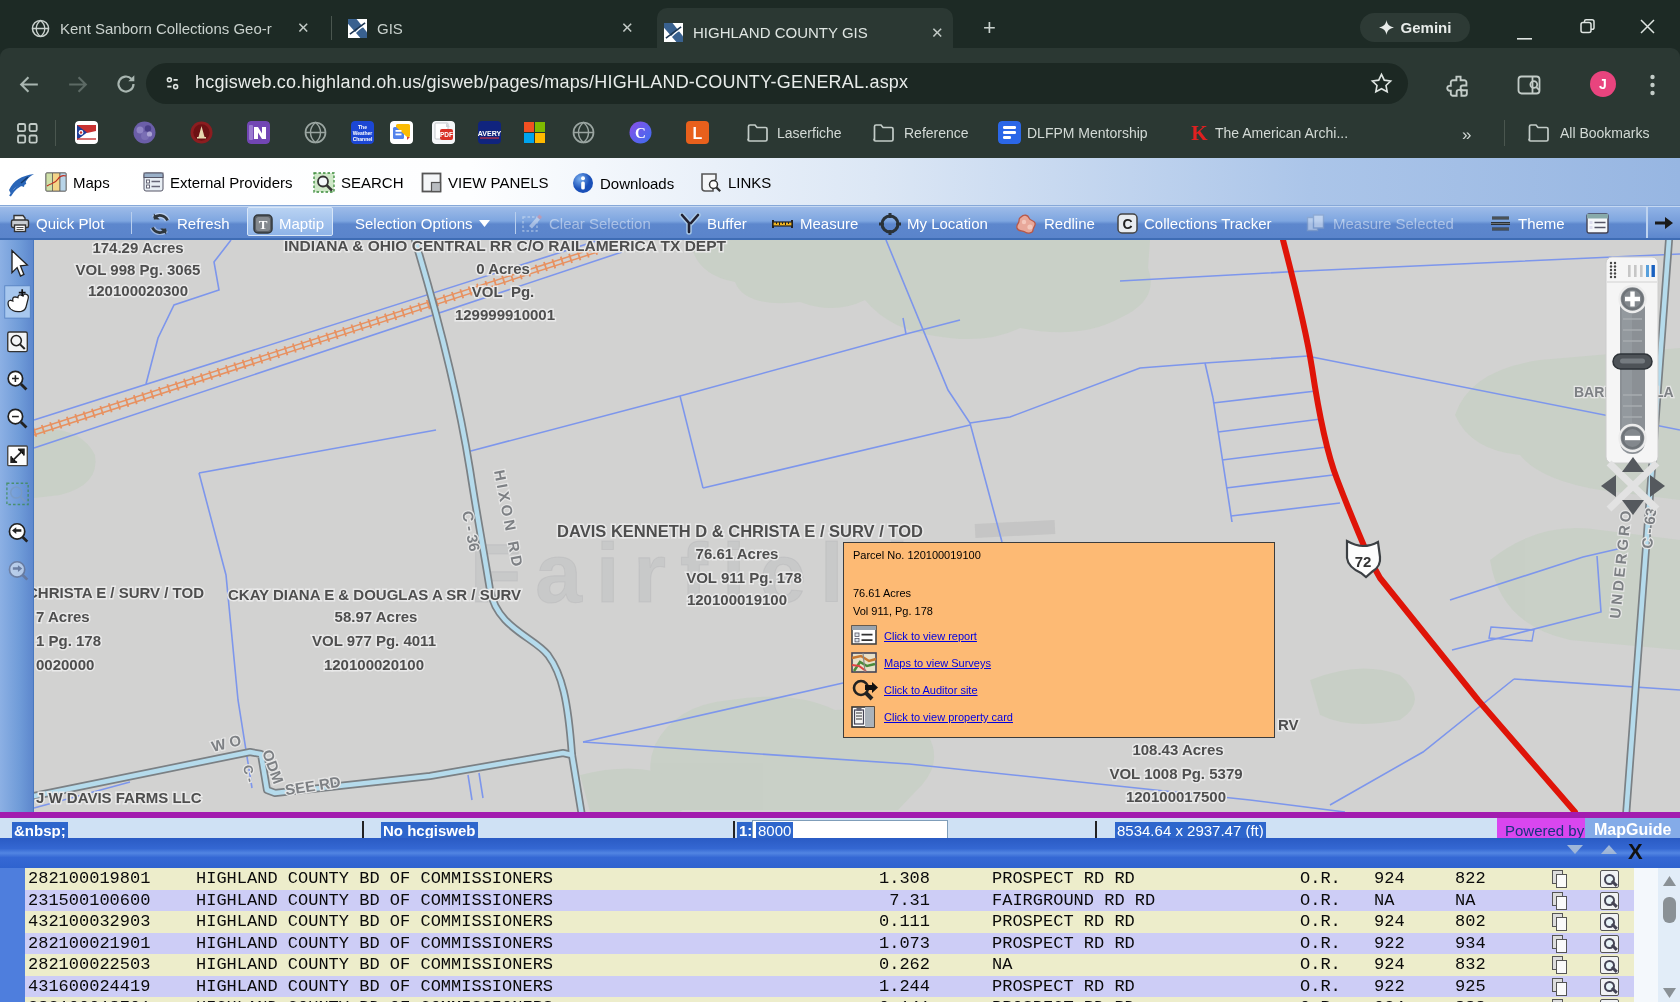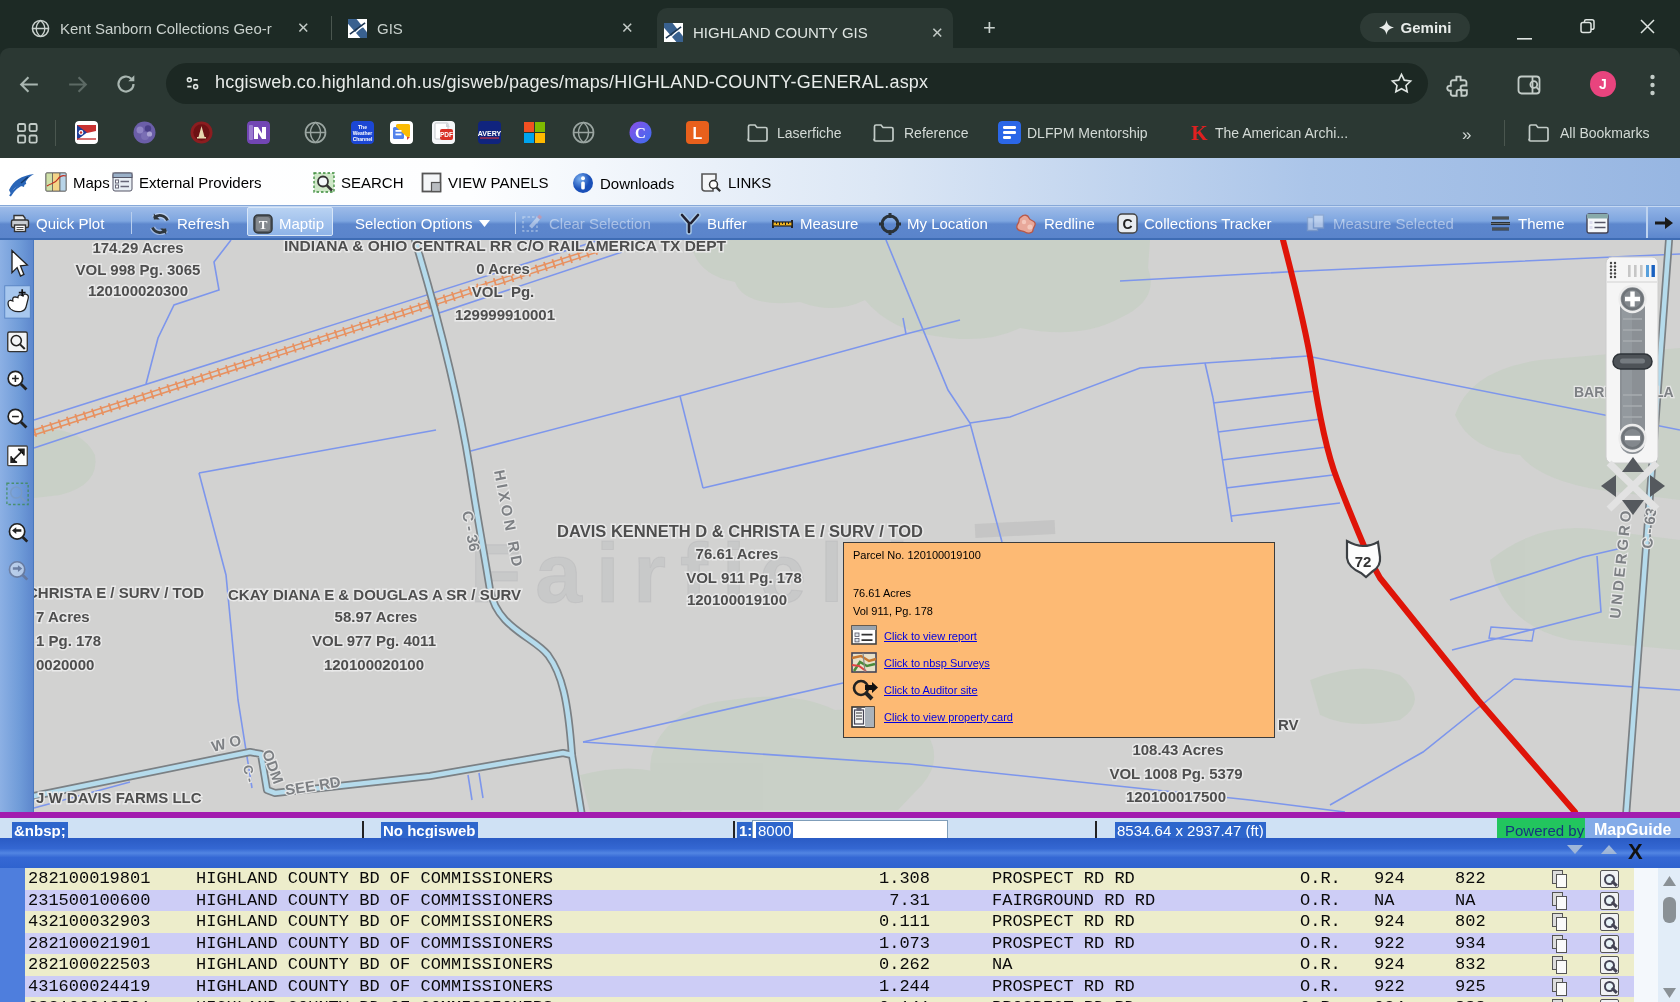--- a/index.html
+++ b/index.html
@@ -11,21 +11,21 @@
 .tab .fav{width:19px;height:19px;margin-right:10px;flex:0 0 auto}
 .tab .ttl{white-space:nowrap;overflow:hidden}
 .tab .x{color:#c2cac6;font-size:15px;margin-left:12px}
 #tab3{background:#2b3833;border-radius:10px 10px 0 0;top:8px;height:49px;color:#dfe5e2}
 .tabsep{position:absolute;top:16px;width:1px;height:24px;background:#4a564f}
 #gemini{position:absolute;left:1360px;top:13px;width:110px;height:29px;background:#2d3a35;border-radius:15px;color:#e8ecea;font-size:15px;font-weight:700;display:flex;align-items:center;justify-content:center;gap:7px}
 .winbtn{position:absolute;top:0;width:14px;height:48px;color:#dfe5e2}
 
 #navbar{position:absolute;left:0;top:48px;width:1680px;height:60px;background:#2b3833;border-radius:9px 9px 0 0}
 #navbar svg{position:absolute}
-#pill{position:absolute;left:166px;top:15px;width:1262px;height:41px;background:#1c2823;border-radius:21px;color:#e8ecea;font-size:18px}
+#pill{position:absolute;left:146px;top:15px;width:1262px;height:41px;background:#1c2823;border-radius:21px;color:#e8ecea;font-size:18px}
 #pill .url{position:absolute;left:49px;top:9px;letter-spacing:.2px}
 #avatar{position:absolute;left:1590px;top:23px;width:26px;height:26px;border-radius:50%;background:#e9447e;color:#fff;font-size:14px;font-weight:700;text-align:center;line-height:26px}
 
 #bookbar{position:absolute;left:0;top:108px;width:1680px;height:50px;background:#2b3833}
 .bi{position:absolute;top:13px;width:23px;height:23px;border-radius:4px}
 .btxt{position:absolute;top:17px;color:#d3dad6;font-size:14px;white-space:nowrap}
 .bfold{position:absolute;top:15px}
 
 #menubar{position:absolute;left:0;top:158px;width:1680px;height:48px;background:linear-gradient(90deg,#ffffff 0%,#fdfeff 28%,#dce7f5 52%,#abc5e9 78%,#97b6e2 100%);border-bottom:1px solid #86a8d8}
 .mi{position:absolute;top:14px;display:flex;align-items:center;gap:6px;font-size:15px;color:#000}
@@ -279,21 +279,21 @@
 <div class="mi" style="left:45px">
   <svg width="22" height="20" viewBox="0 0 22 20">
           <rect x="1" y="1" width="20" height="18" rx="1" fill="#f0e8d0" stroke="#555"></rect>
           <path d="M1 1l6.5 0L7.5 19H1z" fill="#cfe0a8" stroke="#555" stroke-width=".7"></path>
           <path d="M7.5 1H15V19H7.5z" fill="#f4d488" stroke="#555" stroke-width=".7"></path>
           <path d="M15 1h6v18h-6z" fill="#b8d4e8" stroke="#555" stroke-width=".7"></path>
           <path d="M2 14c4-3 8-2 11-7 2-3 5-4 8-3" stroke="#c03020" stroke-width="1.3" fill="none"></path>
         </svg>
   <span>Maps</span>
       </div>
-<div class="mi" style="left:112px">
+<div class="mi" style="left:143px">
   <svg width="21" height="20" viewBox="0 0 21 20">
           <rect x="1" y="1" width="19" height="18" rx="2" fill="#e8eef4" stroke="#556"></rect>
           <rect x="1" y="1" width="19" height="4.5" fill="#9ab0c8" stroke="#556"></rect>
           <rect x="3.5" y="8" width="3" height="3" fill="#fff" stroke="#667"></rect>
           <rect x="3.5" y="13" width="3" height="3" fill="#fff" stroke="#667"></rect>
           <path d="M8.5 9.5H17M8.5 14.5H17" stroke="#667" stroke-width="1.4"></path>
         </svg>
   <span>External Providers</span>
       </div>
 <div class="mi" style="left:313px">
@@ -643,21 +643,21 @@
     <path d="M22,13 l-5,-4 v2.5 h-6 v3 h6 v2.5 z" fill="#667"></path>
     <path d="M22.5,20.5 L28,26" stroke="#667" stroke-width="3.2"></path>
   </g>
 </svg>
 
 <div id="popup">
   <div class="ln" style="top:6px">Parcel No. 120100019100</div>
   <div class="ln" style="top:44px">76.61 Acres</div>
   <div class="ln" style="top:62px">Vol 911, Pg. 178</div>
   <div class="ln" style="top:87px;left:40px"><a>Click to view report</a></div>
-  <div class="ln" style="top:114px;left:40px"><a>Click to nbsp Surveys</a></div>
+  <div class="ln" style="top:114px;left:40px"><a>Maps to view Surveys</a></div>
   <div class="ln" style="top:141px;left:40px"><a>Click to Auditor site</a></div>
   <div class="ln" style="top:168px;left:40px"><a>Click to view property card</a></div>
   <svg class="lic" style="top:82px" width="26" height="20" viewBox="0 0 26 20">
         <rect x="1" y="1" width="24" height="18" fill="#fff" stroke="#444" stroke-width="1.6"></rect>
         <rect x="1" y="1" width="24" height="4" fill="#9aa4ae"></rect>
         <rect x="4" y="8" width="4" height="3.4" fill="#dde4ea" stroke="#556" stroke-width=".8"></rect>
         <rect x="4" y="13.5" width="4" height="3.4" fill="#dde4ea" stroke="#556" stroke-width=".8"></rect>
         <path d="M10.5,9.7 h11 M10.5,15.2 h11" stroke="#333" stroke-width="1.8"></path>
       </svg>
   <svg class="lic" style="top:109px" width="26" height="21" viewBox="0 0 26 21">
@@ -685,21 +685,21 @@
   <span class="hl" style="position:absolute;left:12px;top:4px;font-weight:700">&amp;nbsp;</span>
   <div class="sdiv" style="left:362px"></div>
   <span class="hl" style="position:absolute;left:381px;top:4px;font-weight:700">No hcgisweb</span>
   <div class="sdiv" style="left:733px"></div>
   <span class="hl" style="position:absolute;left:737px;top:4px;font-weight:700">1:</span>
   <div class="abs" style="left:752px;top:2px;width:196px;height:22px;background:#fff;border:1px solid #7f9db9">
         <span class="hl" style="position:absolute;left:3px;top:1px">8000</span>
       </div>
   <div class="sdiv" style="left:1095px"></div>
   <span class="hl" style="position:absolute;left:1115px;top:4px;font-weight:400">8534.64 x 2937.47 (ft)</span>
-  <div class="abs" style="left:1497px;top:0;width:88px;height:26px;background:#22c55e;color:#16347e;font-size:15px;padding:4px 0 0 8px">Powered by</div>
+  <div class="abs" style="left:1497px;top:0;width:88px;height:26px;background:#d946ef;color:#16347e;font-size:15px;padding:4px 0 0 8px">Powered by</div>
   <div class="abs" style="left:1585px;top:0;width:95px;height:26px;background:#84abe8;color:#fff;font-size:16px;font-weight:700;padding:3px 0 0 9px">MapGuide</div>
 </div>
 
 <div id="bheader">
   <svg class="abs" style="left:1567px;top:7px" width="16" height="9">
         <path d="M0 0h16l-8 9z" fill="#9fb6d8"></path>
       </svg>
   <svg class="abs" style="left:1601px;top:7px" width="16" height="9">
         <path d="M0 9h16l-8-9z" fill="#9fb6d8"></path>
       </svg>

